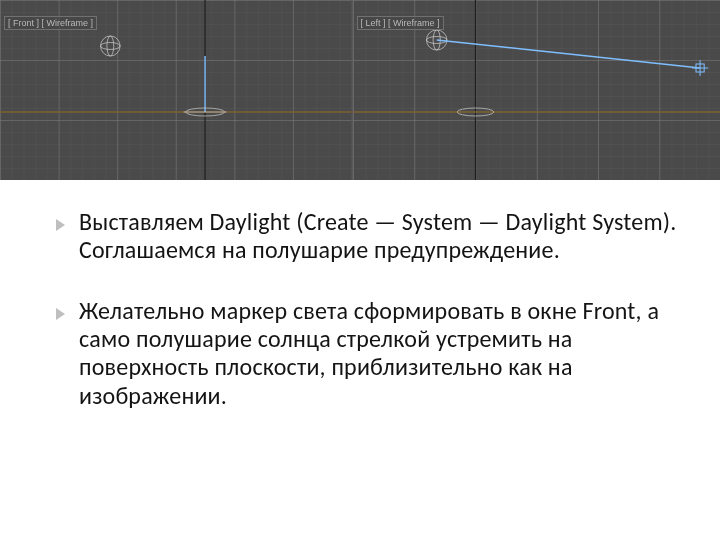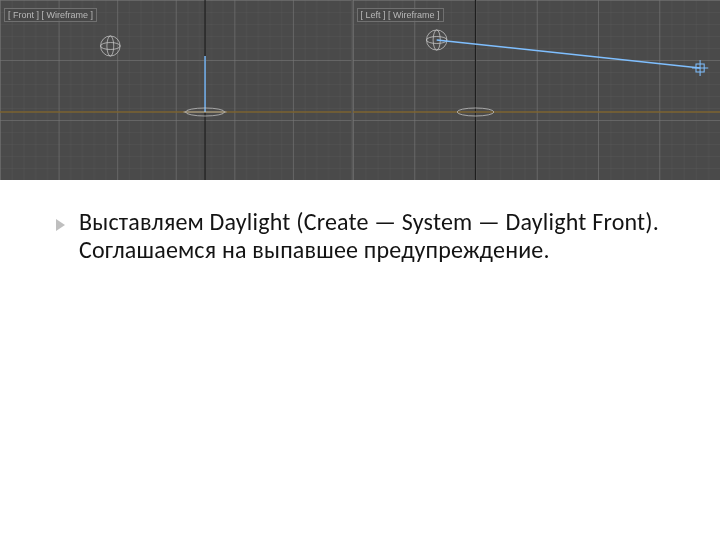--- a/index.html
+++ b/index.html
@@ -27,21 +27,21 @@
     flex: 1;
     background: #4a4a4a;
     overflow: hidden;
   }
   .viewport + .viewport {
     border-left: 1px solid #5a5a5a;
     padding-left: 16px;
   }
   .vp-label {
     position: absolute;
-    top: 8px;
+    top: 16px;
     left: 4px;
     font-size: 9px;
     color: #b8b8b8;
     font-family: "Tahoma", sans-serif;
     background: rgba(70,70,70,0.6);
     padding: 1px 3px;
     border: 1px solid #707070;
   }
   .grid-svg {
     position: absolute;
@@ -158,19 +158,27 @@
   </div>
 
   <div class="content">
 
     <div class="bullet-item">
       <span class="bullet-marker">
         <svg width="12" height="14" viewBox="0 0 12 14">
             <path d="M1 1 L10 7 L1 13 Z" fill="#bfbfbf"></path>
           </svg>
       </span>
-      <span class="bullet-text">Выставляем Daylight (Create — System — Daylight Front). Соглашаемся на выпавшее предупреждение.</span>
+      <span class="bullet-text">Выставляем Daylight (Create — System — Daylight System). Соглашаемся на полушарие предупреждение.</span>
     </div>
 
+    <div class="bullet-item">
+      <span class="bullet-marker">
+        <svg width="12" height="14" viewBox="0 0 12 14">
+            <path d="M1 1 L10 7 L1 13 Z" fill="#bfbfbf"></path>
+          </svg>
+      </span>
+      <span class="bullet-text">Желательно маркер света сформировать в окне Front, а само полушарие солнца стрелкой устремить на поверхность плоскости, приблизительно как на изображении.</span>
+    </div>
 
   </div>
 
 </div>
 
 </body></html>

